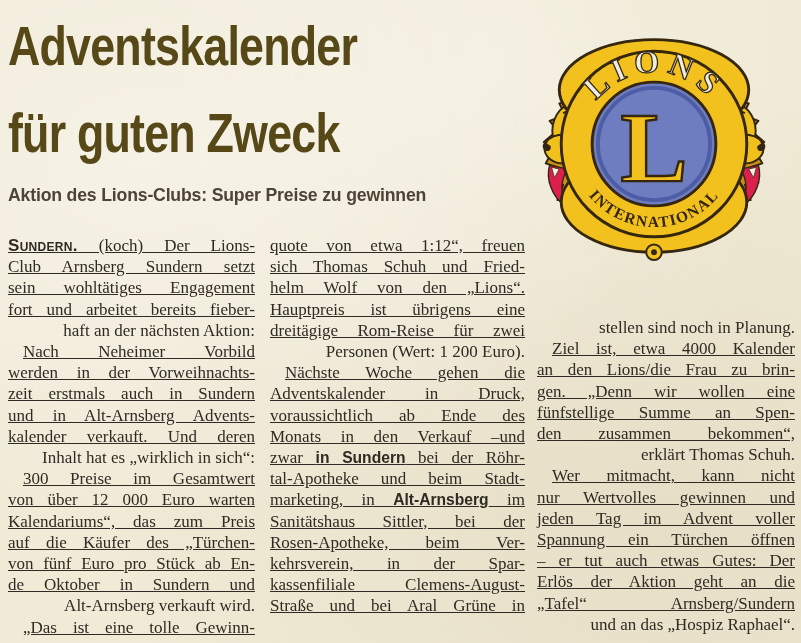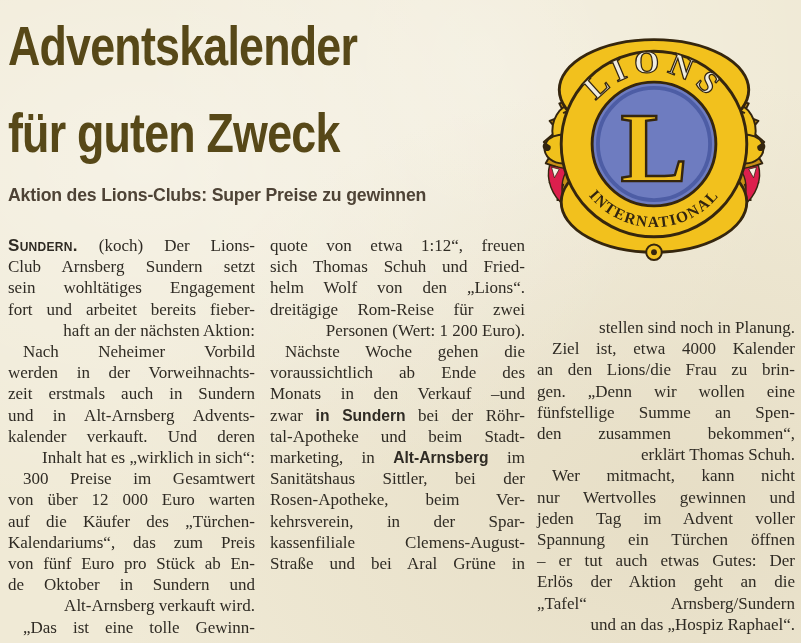--- a/index.html
+++ b/index.html
@@ -26,21 +26,21 @@
     font-weight:700;font-size:19px;color:#4e4336;letter-spacing:-.2px;
     transform:scaleX(.93);transform-origin:0 50%;white-space:nowrap;
   }
   .col{
     position:absolute;font-size:17px;color:#2f2b24;
   }
   #col1{left:8px;top:235px;width:247px;}
   #col2{left:270px;top:235px;width:255px;}
   #col3{left:537px;top:317px;width:258px;}
   .line{line-height:21.2px;text-align:right;}
-  .line.just{text-align:justify;text-align-last:justify;}
+  .line.just{text-align:justify;text-align-last:justify;text-decoration:underline;}
   .line.ind{text-indent:15px;}
   .seg-lead{font-family:"Liberation Sans","DejaVu Sans",sans-serif;font-weight:700;
             font-variant:small-caps;letter-spacing:.3px;}
   .seg-b{font-family:"Liberation Sans","DejaVu Sans",sans-serif;font-weight:700;font-size:.92em;}
   #logo{position:absolute;left:538px;top:20px;width:232px;height:248px;}
 </style>
 </head>
 <body>
 
 <div id="clip">
@@ -59,34 +59,36 @@
       <div class="line just"><span>fort und arbeitet bereits fieber-</span></div>
       <div class="line"><span>haft an der nächsten Aktion:</span></div>
       <div class="line just ind"><span>Nach Neheimer Vorbild</span></div>
       <div class="line just"><span>werden in der Vorweihnachts-</span></div>
       <div class="line just"><span>zeit erstmals auch in Sundern</span></div>
       <div class="line just"><span>und in Alt-Arnsberg Advents-</span></div>
       <div class="line just"><span>kalender verkauft. Und deren</span></div>
       <div class="line"><span>Inhalt hat es „wirklich in sich“:</span></div>
       <div class="line just ind"><span>300 Preise im Gesamtwert</span></div>
       <div class="line just"><span>von über 12 000 Euro warten</span></div>
+      <div class="line just"><span>Kalendariums“, das zum Preis</span></div>
       <div class="line just"><span>auf die Käufer des „Türchen-</span></div>
-      <div class="line just"><span>Kalendariums“, das zum Preis</span></div>
       <div class="line just"><span>von fünf Euro pro Stück ab En-</span></div>
       <div class="line just"><span>de Oktober in Sundern und</span></div>
       <div class="line"><span>Alt-Arnsberg verkauft wird.</span></div>
       <div class="line just ind"><span>„Das ist eine tolle Gewinn-</span></div>
     </div>
   <div id="col2" class="col">
       <div class="line just"><span>quote von etwa 1:12“, freuen</span></div>
       <div class="line just"><span>sich Thomas Schuh und Fried-</span></div>
       <div class="line just"><span>helm Wolf von den „Lions“.</span></div>
+      <div class="line just"><span>Hauptpreis ist übrigens eine</span></div>
       <div class="line just"><span>dreitägige Rom-Reise für zwei</span></div>
       <div class="line"><span>Personen (Wert: 1 200 Euro).</span></div>
       <div class="line just ind"><span>Nächste Woche gehen die</span></div>
+      <div class="line just"><span>Adventskalender in Druck,</span></div>
       <div class="line just"><span>voraussichtlich ab Ende des</span></div>
       <div class="line just"><span>Monats in den Verkauf –und</span></div>
       <div class="line just"><span>zwar </span><span class="seg-b">in Sundern</span><span> bei der Röhr-</span></div>
       <div class="line just"><span>tal-Apotheke und beim Stadt-</span></div>
       <div class="line just"><span>marketing, in </span><span class="seg-b">Alt-Arnsberg</span><span> im</span></div>
       <div class="line just"><span>Sanitätshaus Sittler, bei der</span></div>
       <div class="line just"><span>Rosen-Apotheke, beim Ver-</span></div>
       <div class="line just"><span>kehrsverein, in der Spar-</span></div>
       <div class="line just"><span>kassenfiliale Clemens-August-</span></div>
       <div class="line just"><span>Straße und bei Aral Grüne in</span></div>

